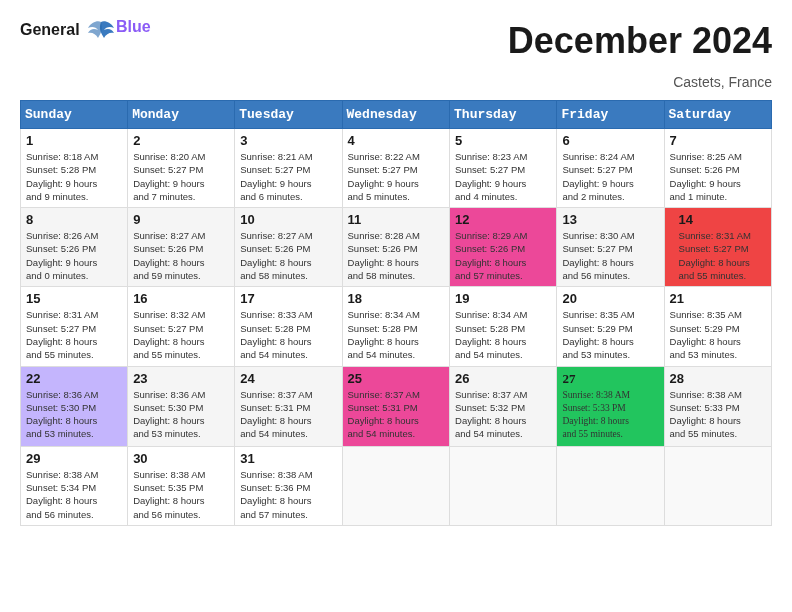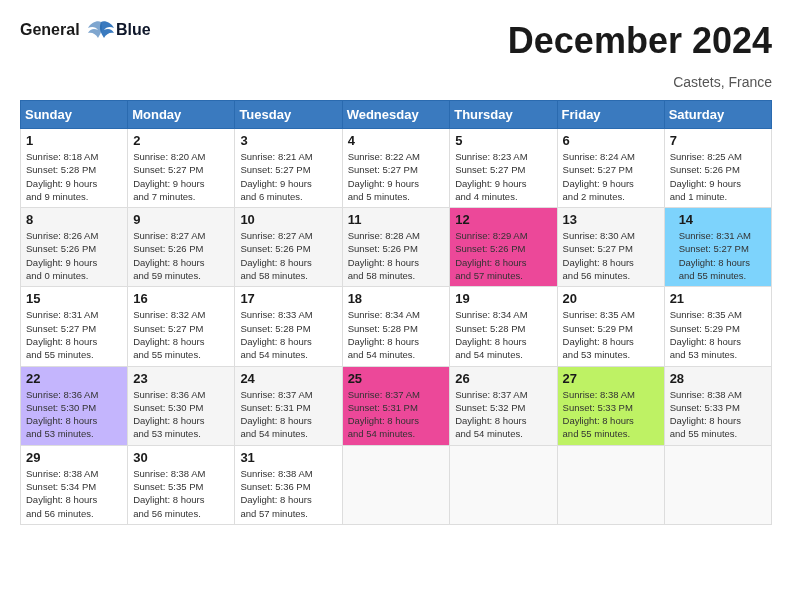--- a/index.html
+++ b/index.html
@@ -39,20 +39,21 @@
       border: 1px solid #ccc;
     }
     .calendar th {
       background: #3a7abf;
       color: #fff;
       font-size: 13px;
       font-weight: bold;
       padding: 6px 4px;
       text-align: left;
       border: 1px solid #2a6aaf;
+      font-family: Liberation Mono, monospace;
     }
     .calendar td {
       vertical-align: top;
       border: 1px solid #ddd;
       padding: 4px 5px;
       width: 108px;
       min-height: 80px;
       background: #fff;
       font-size: 10px;
       color: #333;
@@ -75,29 +76,29 @@
     .empty-cell {
       background: #f9f9f9;
     }
   </style>
 </head>
 <body>
 
 <div class="header-area">
   <div class="logo">
     <div>
-      <div style="display:flex;align-items:center;">
+      <div style="display:flex;align-items:flex-start;">
         <div style="font-size:16px;font-weight:bold;color:#1a1a1a;line-height:1.1;">
           <span style="color:#1a1a1a;">General</span>
           <svg width="30" height="22" viewBox="0 0 30 22" style="vertical-align:middle;margin-left:2px;">
             <path d="M15 2 C18 0, 25 2, 28 8 C24 6, 20 7, 18 10 C22 8, 26 9, 28 13 C24 12, 20 14, 18 18 C16 14, 12 10, 15 2Z" fill="#3a7abf"></path>
             <path d="M15 2 C12 0, 5 2, 2 8 C6 6, 10 7, 12 10 C8 8, 4 9, 2 13 C6 12, 10 14, 12 18 C14 14, 18 10, 15 2Z" fill="#2a6aaf" opacity="0.6"></path>
           </svg>
         </div>
-        <div style="font-size:16px;font-weight:bold;color:#0f172a;margin-top:-2px;">Blue</div>
+        <div style="font-size:16px;font-weight:bold;color:#8b5cf6;margin-top:-2px;">Blue</div>
       </div>
     </div>
   </div>
   <div class="title-area">
     <div class="month-title">December 2024</div>
     <div class="location">Castets, France</div>
   </div>
 </div>
 
 <table class="calendar">
@@ -200,21 +201,21 @@
 Daylight: 8 hours
 and 57 minutes.</div>
         </td>
         <td style="background: rgb(245, 245, 245);">
           <span class="day-number">13</span>
           <div class="day-info" style="white-space: pre-line;">Sunrise: 8:30 AM
 Sunset: 5:27 PM
 Daylight: 8 hours
 and 56 minutes.</div>
         </td>
-        <td style="background: #7dd3fc; padding-left: 14px;">
+        <td style="background: #ef4444; padding-left: 14px;">
           <span class="day-number">14</span>
           <div class="day-info" style="white-space: pre-line;">Sunrise: 8:31 AM
 Sunset: 5:27 PM
 Daylight: 8 hours
 and 55 minutes.</div>
         </td>
       </tr>
       <tr>
         <td>
           <span class="day-number">15</span>
@@ -295,21 +296,21 @@
 Daylight: 8 hours
 and 54 minutes.</div>
         </td>
         <td style="background: rgb(245, 245, 245);">
           <span class="day-number">26</span>
           <div class="day-info" style="white-space: pre-line;">Sunrise: 8:37 AM
 Sunset: 5:32 PM
 Daylight: 8 hours
 and 54 minutes.</div>
         </td>
-        <td style="background: #bef264;">
+        <td style="background: #22c55e; font-family: Liberation Serif, serif;">
           <span class="day-number">27</span>
           <div class="day-info" style="white-space: pre-line;">Sunrise: 8:38 AM
 Sunset: 5:33 PM
 Daylight: 8 hours
 and 55 minutes.</div>
         </td>
         <td style="background: rgb(245, 245, 245);">
           <span class="day-number">28</span>
           <div class="day-info" style="white-space: pre-line;">Sunrise: 8:38 AM
 Sunset: 5:33 PM

